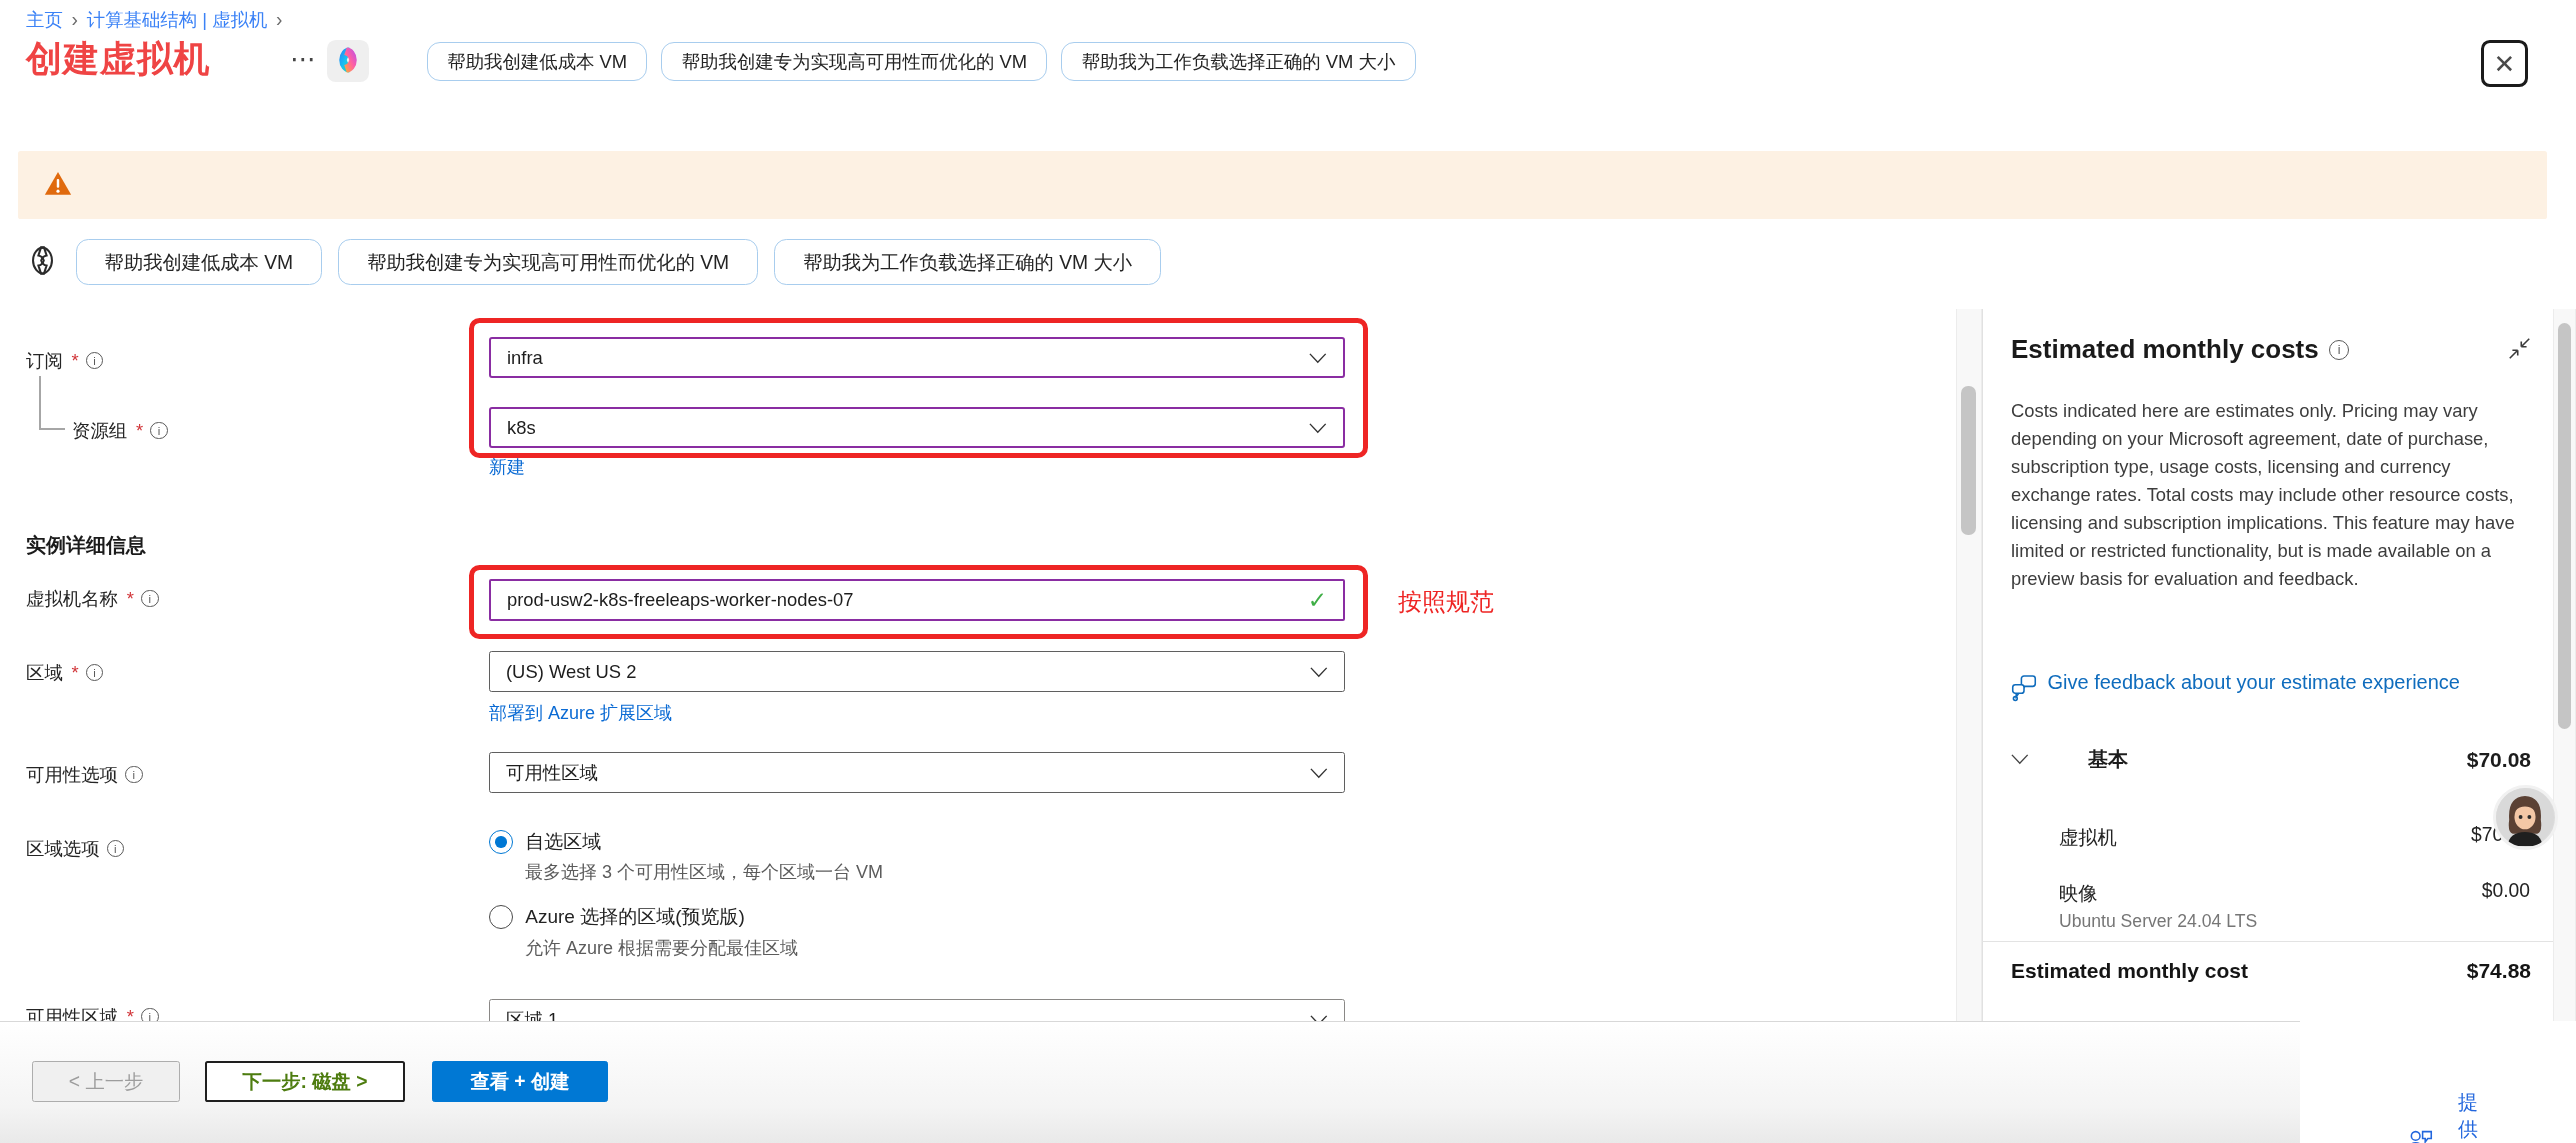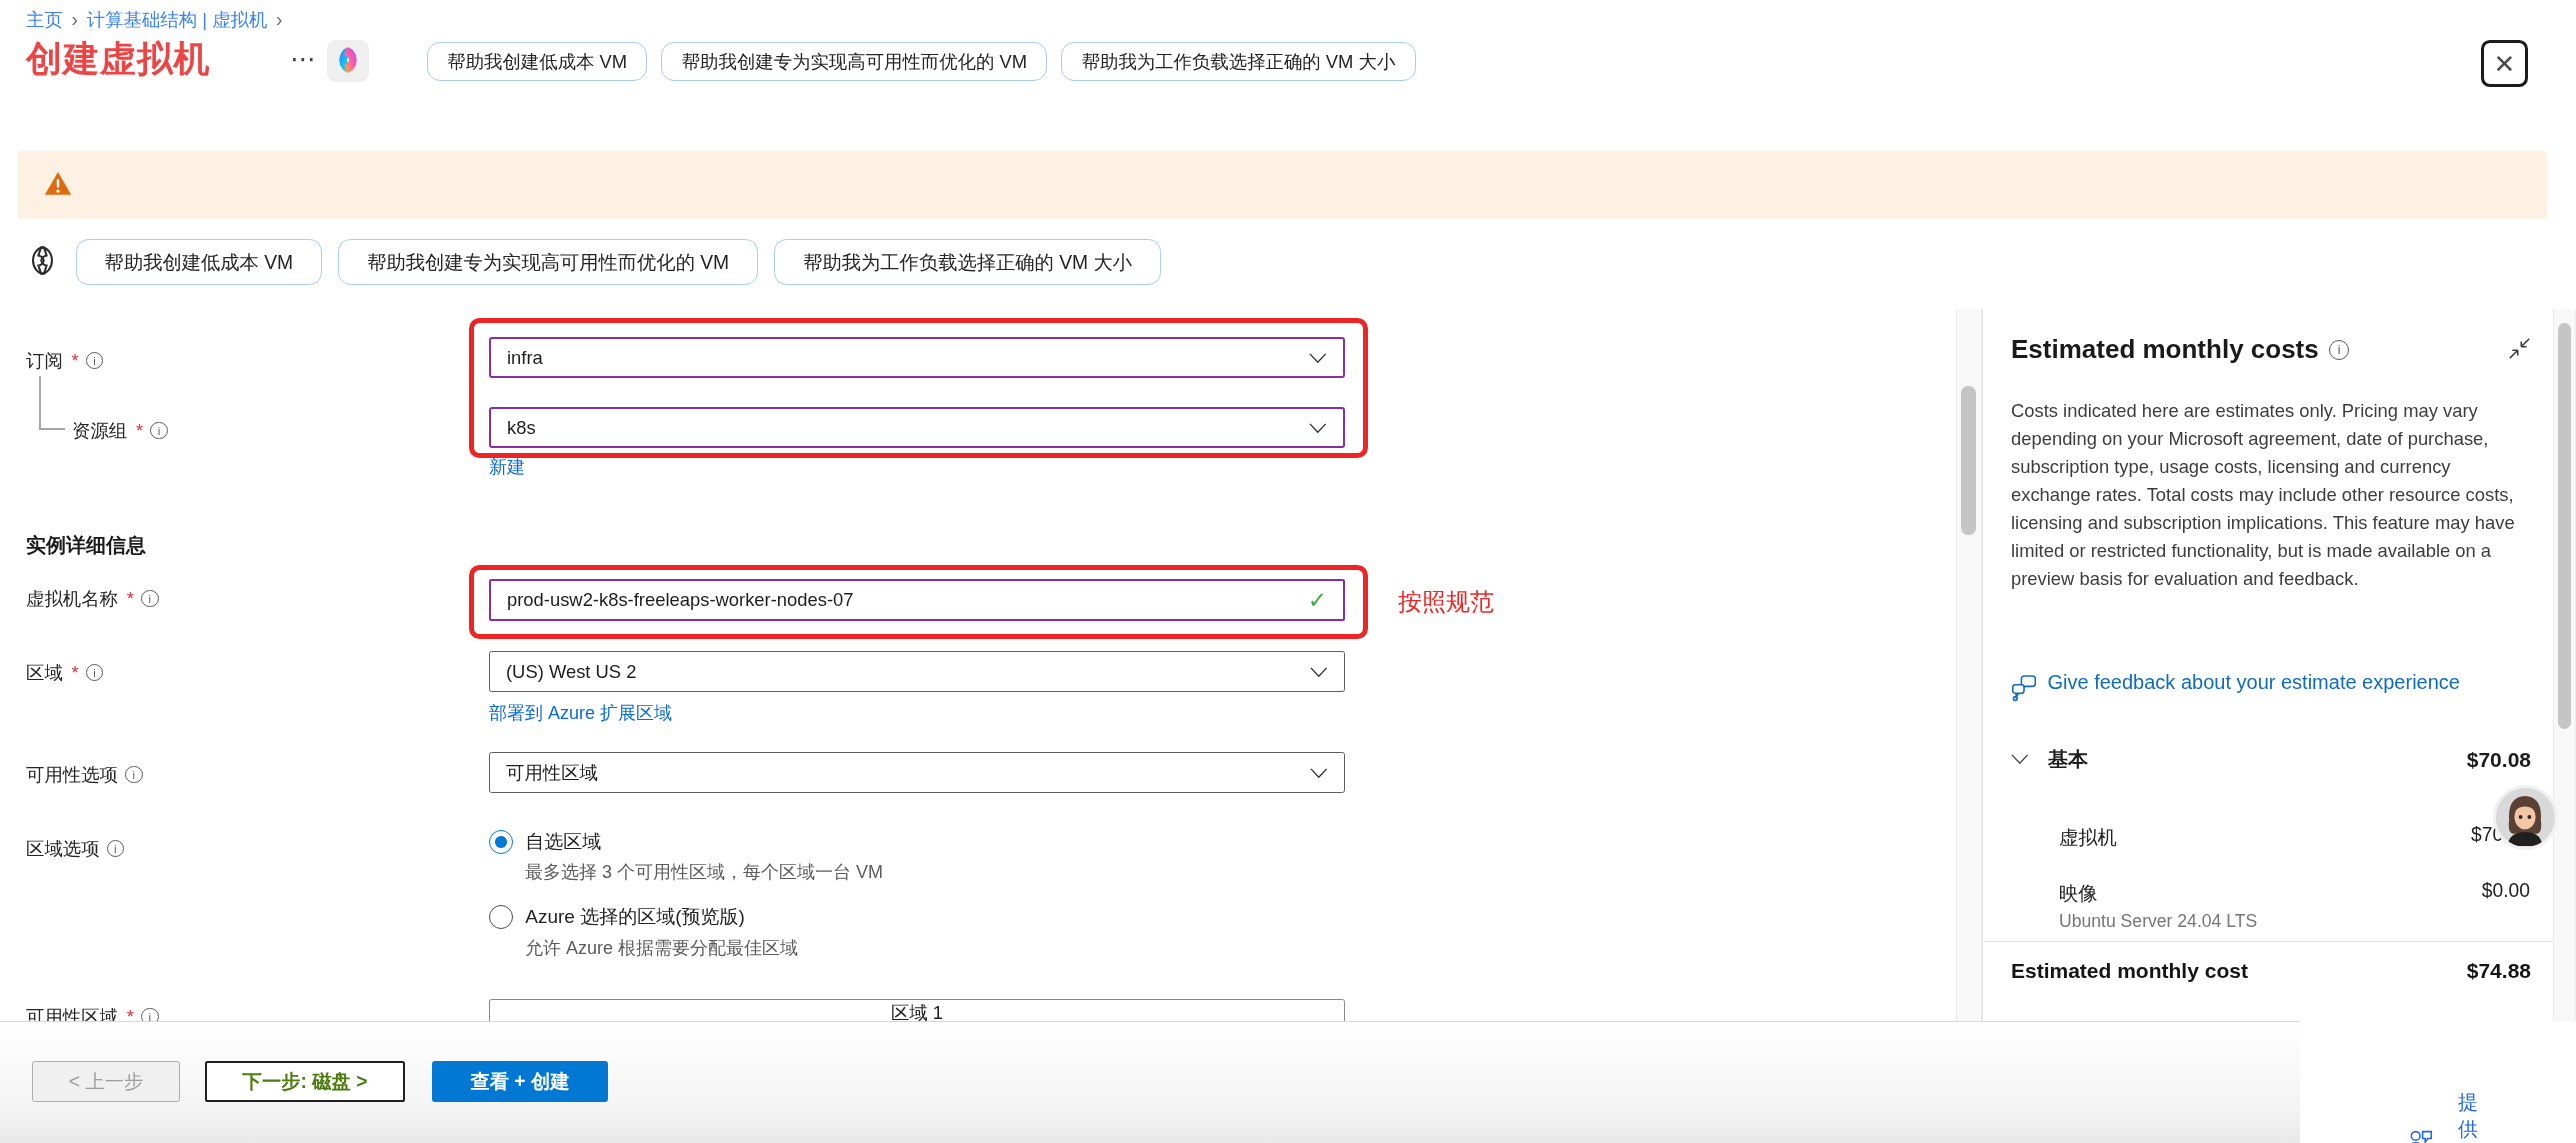--- a/index.html
+++ b/index.html
@@ -57,21 +57,21 @@
   .radio-desc { position:absolute; left:525px; font-size:18px; color:#5c5c5c; }
 
   
   .panel-divider { position:absolute; left:1982px; top:309px; width:0.9px; height:712px; background:#e1e1e1; }
   .scroll-track { position:absolute; background:#f8f8f8; border-left:0.9px solid #ececec; border-right:0.9px solid #ececec; }
   .scroll-thumb { position:absolute; background:#c5c5c5; border-radius:7px; cursor:pointer; }
   .cost-title-row { position:absolute; left:2011px; top:334px; width:520px; display:flex; align-items:center; }
   .cost-title { font-size:26px; font-weight:700; color:#1a1a1a; }
   .cost-desc { position:absolute; left:2011px; top:397px; width:522px; font-size:18.4px; line-height:28px; color:#3d3d3d; }
   .cost-feedback { position:absolute; left:2011px; top:669px; width:500px; display:flex; gap:10.5px; color:#0f6cbd; font-size:20px; line-height:27px; cursor:pointer; }
-  .cost-group-row { position:absolute; left:2011px; top:746px; width:520px; display:flex; align-items:center; }
+  .cost-group-row { position:absolute; left:2011px; top:746px; width:520px; display:flex; align-items:center;gap:40px; }
   .cost-group-name { font-size:20px; font-weight:700; color:#1c1c1c; margin-left:19.3px; }
   .cost-group-amt { margin-left:auto; font-size:21px; font-weight:700; color:#1c1c1c; }
   .cost-item-row { position:absolute; left:2059px; width:471px; display:flex; font-size:19.3px; color:#232323; }
   .cost-item-amt { margin-left:auto; }
   .cost-item-sub { position:absolute; left:2059px; font-size:17.6px; color:#767676; }
   .cost-hr { position:absolute; left:1982px; top:941px; width:571px; height:0.9px; background:#e3e3e3; }
   .cost-total-row { position:absolute; left:2011px; top:959px; width:520px; display:flex; font-size:21px; font-weight:700; color:#151515; }
   .cost-total-amt { margin-left:auto; }
 
   .avatar { position:absolute; left:2493px; top:785px; width:65px; height:65px; border-radius:50%; background:#dcdcdc; border:3.5px solid #f1f1f1; overflow:hidden; z-index:8; }
@@ -243,21 +243,21 @@
     <span class="radio-outer off"></span>
     <span class="radio-label">Azure 选择的区域(预览版)</span>
   </div>
   <div class="radio-desc" style="top:936px;">允许 Azure 根据需要分配最佳区域</div>
 
   <div class="field-label" style="left:26px; top:1004px;">
     <span>可用性区域</span>
       <span class="req">*</span>
     <span class="info-i">i</span>
   </div>
-  <div class="dropdown" style="top:999px; border-color:#8a8886;flex-direction:column;">
+  <div class="dropdown" style="top:999px; border-color:#8a8886;">
     <span>区域 1</span>
     <span class="chev-down">
       <svg width="17.6" height="10.5" viewBox="0 0 20 12" fill="none" stroke="#333" stroke-width="1.6">
           <polyline points="1,1 10,10.5 19,1"></polyline>
         </svg>
     </span>
   </div>
 
   <div class="panel-divider"></div>
   <div class="scroll-track" style="left:1956px; top:309px; width:25.5px; height:712px;">

